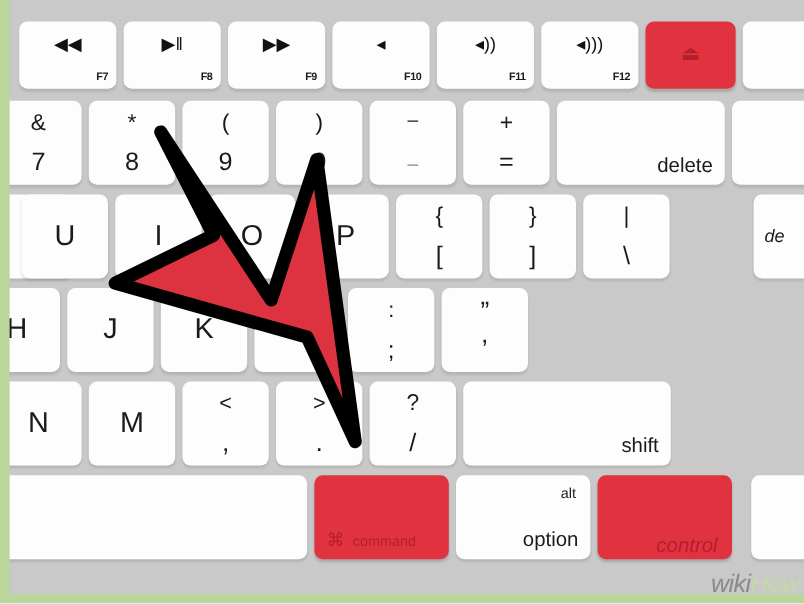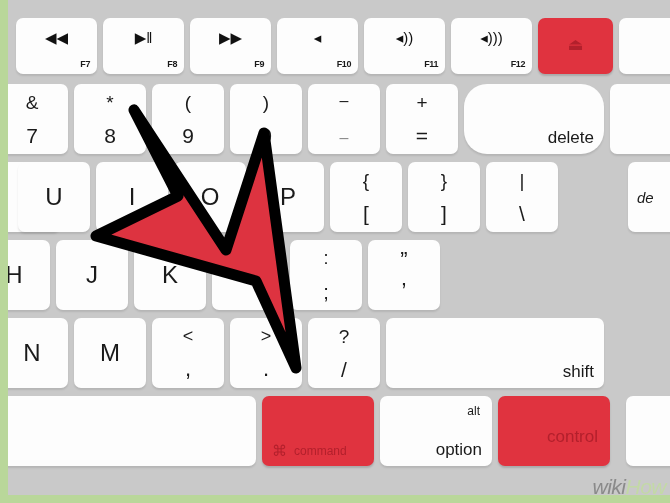--- a/index.html
+++ b/index.html
@@ -113,23 +113,24 @@
     display: flex;
     align-items: center;
     gap: 7px;
     line-height: 1;
   }
   .cmd-glyph { font-size: 15px; }
   .cmd-word  { font-size: 12px; }
   .ctrl-word {
     position: absolute;
     right: 12px;
-    bottom: 21px;
+    bottom: 3px;
     font-size: 17px;
     line-height: 1;
+    font-style: italic;
   }
   
   #pointer {
     position: absolute;
     left: 0; top: 0;
     width: 670px;
     height: 503px;
     pointer-events: none;
   }
   
@@ -200,21 +201,21 @@
       <div class="sym-bot">0</div>
     </div>
     <div class="key" style="left:300px; top:84px; width:72px; height:70px;">
       <div class="sym-top" style="font-size:16px;">–</div>
       <div class="sym-bot" style="font-size:16px;color:#8a8a8a;">–</div>
     </div>
     <div class="key" style="left:378px; top:84px; width:72px; height:70px;">
       <div class="sym-top">+</div>
       <div class="sym-bot">=</div>
     </div>
-    <div class="key" style="left:456px; top:84px; width:140px; height:70px;border-radius:23px;">
+    <div class="key" style="left:456px; top:84px; width:140px; height:70px;">
       <div class="word-br">delete</div>
     </div>
     <div class="key" style="left:602px; top:84px; width:79px; height:70px;"></div>
 
     <div class="key" style="left:-20px; top:162px; width:72px; height:70px;"></div>
     <div class="key" style="left:10px; top:162px; width:72px; height:70px;">
       <div class="letter">U</div>
     </div>
     <div class="key" style="left:88px; top:162px; width:72px; height:70px;">
       <div class="letter">I</div>
@@ -273,21 +274,21 @@
       <div class="sym-bot" style="font-size:22px;">,</div>
     </div>
     <div class="key" style="left:222px; top:318px; width:72px; height:70px;">
       <div class="sym-top" style="font-size:18px;">&gt;</div>
       <div class="sym-bot" style="font-size:22px;">.</div>
     </div>
     <div class="key" style="left:300px; top:318px; width:72px; height:70px;">
       <div class="sym-top">?</div>
       <div class="sym-bot">/</div>
     </div>
-    <div class="key" style="left:378px; top:318px; width:218px; height:70px;">
+    <div class="key" style="left:378px; top:318px; width:173px; height:70px;">
       <div class="word-br">shift</div>
     </div>
 
     <div class="key" style="left:-110px; top:396px; width:358px; height:70px;"></div>
     <div class="key red" style="left:254px; top:396px; width:112px; height:70px;">
       <div class="cmd-row">
         <span class="cmd-glyph">⌘</span>
         <span class="cmd-word">command</span>
       </div>
     </div>

